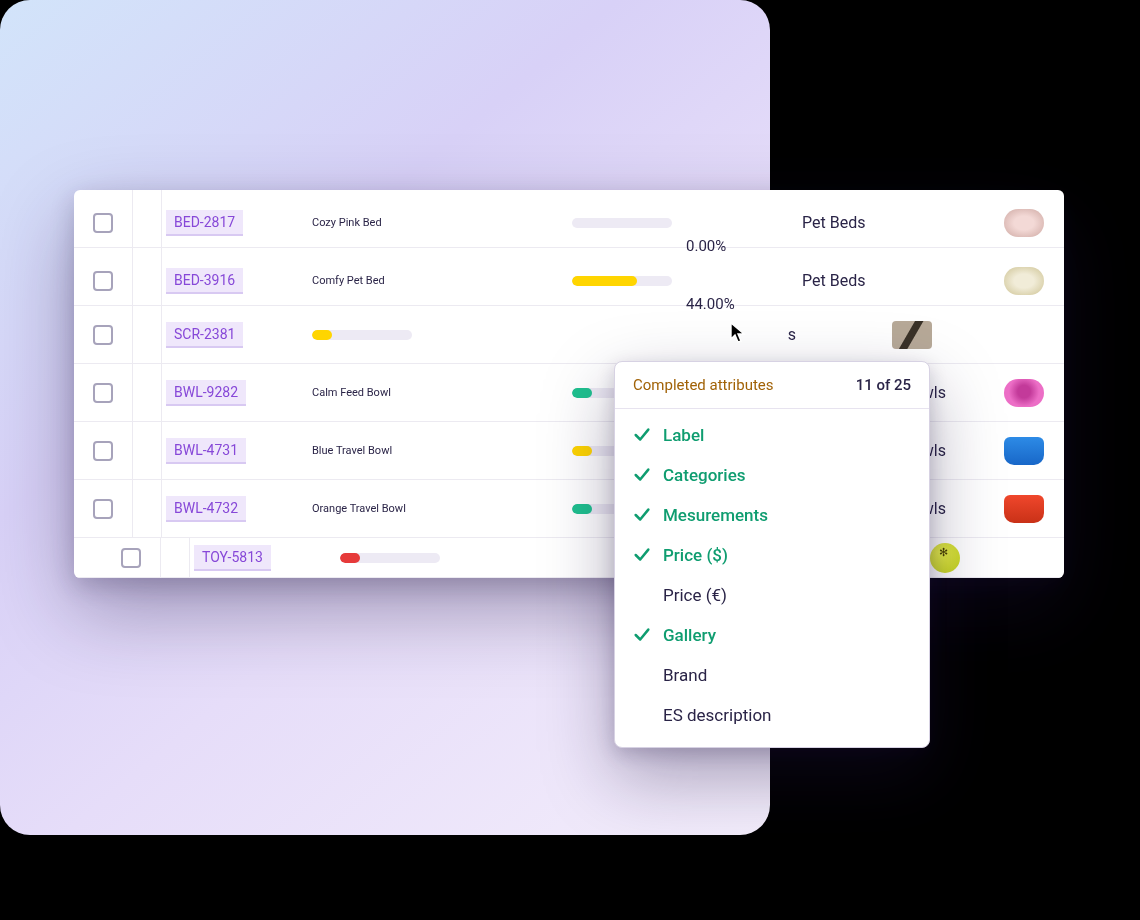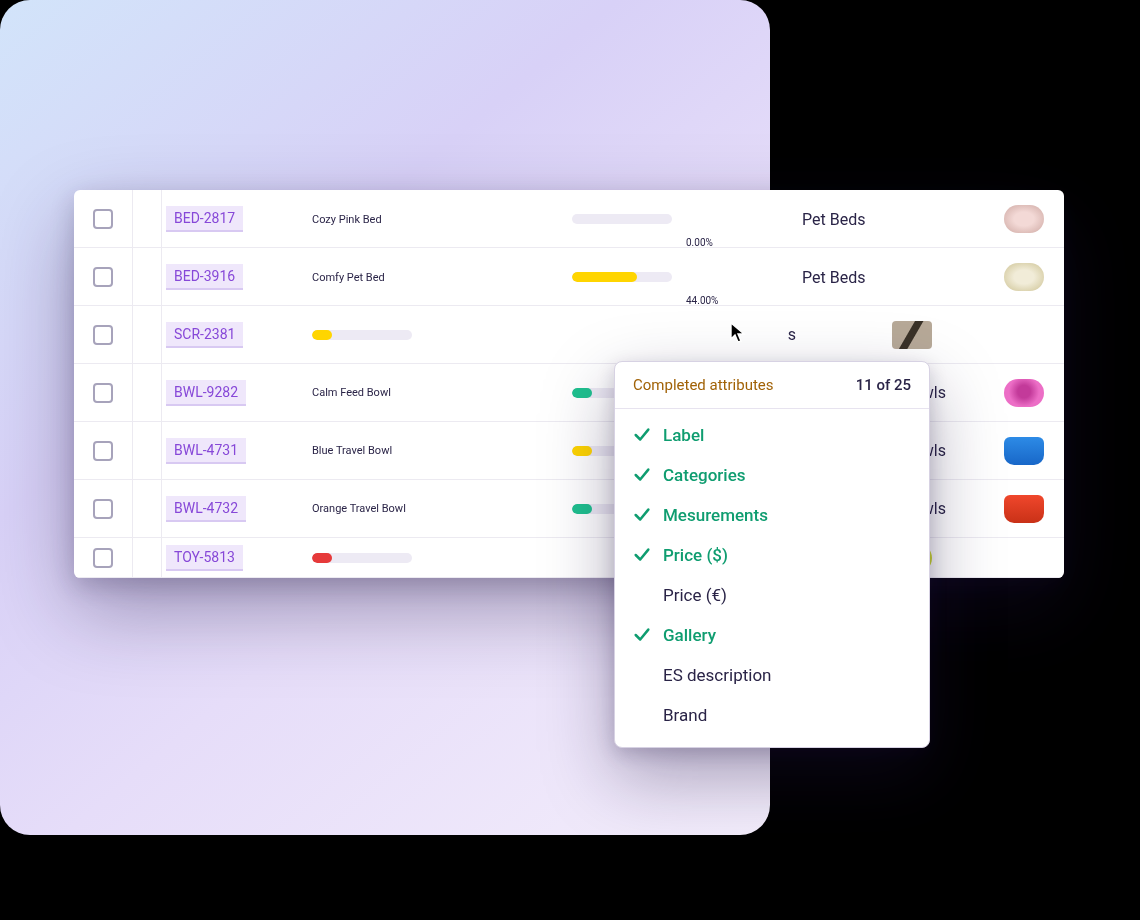--- a/index.html
+++ b/index.html
@@ -72,21 +72,21 @@
     overflow: hidden;
     position: relative;
   }
   .progress-fill {
     height: 100%;
     border-radius: 6px;
   }
   .fill-yellow { background: #ffd500; }
   .fill-green  { background: #1fc18f; }
   .fill-red    { background: #e63a3a; }
-  .pct-text { font-size: 10px; color: #2a2447; margin-top: 47px; }
+  .pct-text { font-size: 15px; color: #2a2447; margin-top: 47px; }
   .categories-cell { font-size: 16px; color: #2a2447; }
   .gallery-cell { display:flex; align-items:center; justify-content:center; }
   .thumb {
     width: 40px; height: 28px;
     border-radius: 14px;
     position: relative;
   }
   
   .thumb.pinkbed { background: radial-gradient(ellipse at center, #f3d9d6 35%, #d9b7b2 80%); }
   .thumb.cream   { background: radial-gradient(ellipse at center, #f1ecd8 35%, #d8cfa8 80%); }
@@ -263,21 +263,21 @@
         <div class="progress-cell">
           <div class="progress-track">
             <div class="progress-fill fill-green" style="width: 20%;"></div>
           </div>
         </div>
         <div class="categories-cell" style="text-align: right; padding-right: 6px;">wls</div>
         <div class="gallery-cell" style="justify-content: flex-end; padding-right: 20px;">
           <div class="thumb orangebowl"></div>
         </div>
       </div>
-      <div class="trow" style="height: 40px;">
+      <div class="trow" style="height: 40px; padding-left: 28px;">
         <div style="display: flex; justify-content: center;">
           <div class="checkbox"></div>
         </div>
         <div class="divider-col"></div>
         <div class="sku-col">
           <span class="sku-chip">TOY-5813</span>
         </div>
         <div class="progress-cell">
           <div class="progress-track">
             <div class="progress-fill fill-red" style="width: 20%;"></div>
@@ -330,19 +330,19 @@
       <div class="attr-item pending">
         <span>Price (€)</span>
       </div>
       <div class="attr-item done">
         <span class="check-icon"><svg viewBox="0 0 20 20">
             <path d="M3 10 L8 15 L17 4" stroke="#0f9d70" stroke-width="2.8" fill="none" stroke-linecap="round" stroke-linejoin="round"></path>
           </svg></span>
         <span>Gallery</span>
       </div>
       <div class="attr-item pending">
+        <span>Brand</span>
+      </div>
+      <div class="attr-item pending">
         <span>ES description</span>
-      </div>
-      <div class="attr-item pending">
-        <span>Brand</span>
       </div>
     </div>
 </div>
 
 </body></html>

